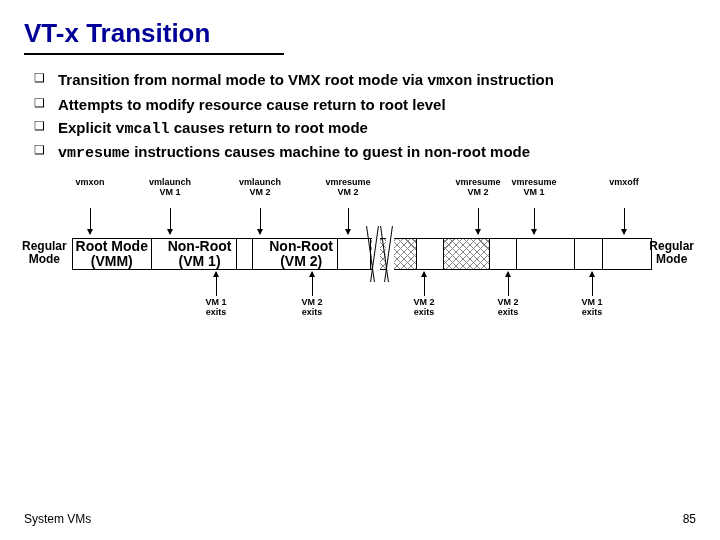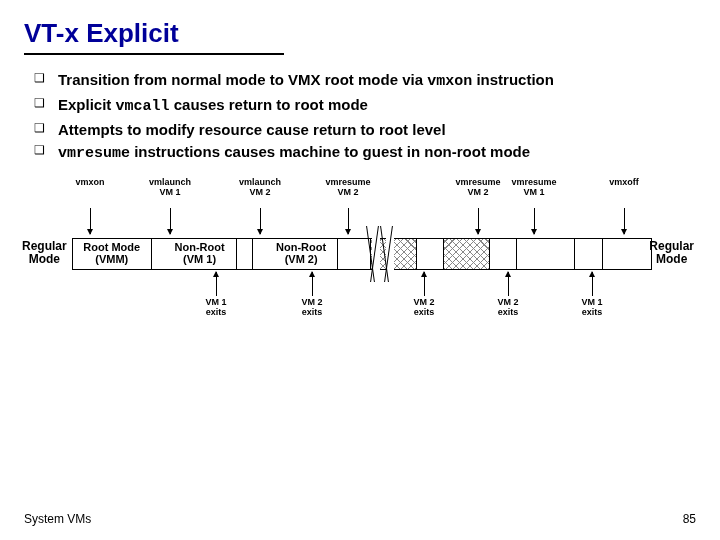--- a/index.html
+++ b/index.html
@@ -16,21 +16,21 @@
 
   .top-labels { position: absolute; top: 0; width: 100%; height: 32px; font-size: 9px; font-weight: bold; }
   .top-label { position: absolute; text-align: center; line-height: 1.1; }
   .top-label .cmd { display: block; }
 
   .side-label { position: absolute; font-size: 12px; font-weight: bold; text-align: center; line-height: 1.1; top: 62px; }
   .side-left { left: -2px; }
   .side-right { right: 2px; }
 
   .bar { position: absolute; top: 60px; left: 48px; width: 580px; height: 32px; border: 1px solid #000; display: flex; }
-  .seg { border-right: 1px solid #000; height: 100%; display: flex; align-items: center; justify-content: center; font-size: 11px; font-weight: bold; text-align: center; line-height: 1.05; }
+  .seg { border-right: 1px solid #000; height: 100%; display: flex; align-items: center; justify-content: center; font-size: 14px; font-weight: bold; text-align: center; line-height: 1.05; }
   .seg:last-child { border-right: none; }
   .dots { background-image: radial-gradient(#999 0.6px, transparent 0.6px); background-size: 4px 4px; margin-left: 12px; }
   .hatch { background: repeating-linear-gradient(45deg, #888 0 1px, transparent 1px 5px), repeating-linear-gradient(-45deg, #888 0 1px, transparent 1px 5px); }
 
   .arrow { position: absolute; width: 1.2px; background: #000; }
   .arrow::after { content: ""; position: absolute; left: -3px; border-left: 3.6px solid transparent; border-right: 3.6px solid transparent; }
   .arrow.down::after { bottom: -1px; border-top: 6px solid #000; }
   .arrow.up::after   { top: -1px; border-bottom: 6px solid #000; }
 
   .bot-labels { position: absolute; width: 100%; top: 120px; font-size: 9px; font-weight: bold; }
@@ -41,27 +41,27 @@
   .break { position: absolute; top: 48px; width: 20px; height: 56px; }
   .break .bb { position: absolute; width: 8px; height: 56px; background: #fff; }
   .break .bb::before,
   .break .bb::after { content:""; position:absolute; left:-2px; width:12px; height:56px; border-left:1.2px solid #000; }
   .break .bb::before { transform: skewX(8deg); }
   .break .bb::after  { transform: skewX(-8deg); left: 2px; }
 </style>
 </head>
 <body>
 
-<div class="title">VT-x Explicit</div>
+<div class="title">VT-x Transition</div>
 <div class="rule"></div>
 
 <ul class="bullets">
   <li><span class="bold">Transition from normal mode to VMX root mode via </span><span class="mono">vmxon</span><span class="bold"> instruction</span></li>
+  <li><span class="bold">Attempts to modify resource cause return to root level</span></li>
   <li><span class="bold">Explicit </span><span class="mono">vmcall</span><span class="bold"> causes return to root mode</span></li>
-  <li><span class="bold">Attempts to modify resource cause return to root level</span></li>
   <li><span class="mono">vmresume</span><span class="bold"> instructions causes machine to guest in non-root mode</span></li>
 </ul>
 
 <div class="diagram">
   <div class="top-labels">
       <div class="top-label" style="left: 42px; width: 48px;">
         <span class="cmd">vmxon</span>
       </div>
       <div class="top-label" style="left: 122px; width: 48px;"><span class="cmd">vmlaunch</span><span>VM 1</span></div>
       <div class="top-label" style="left: 212px; width: 48px;"><span class="cmd">vmlaunch</span><span>VM 2</span></div>

